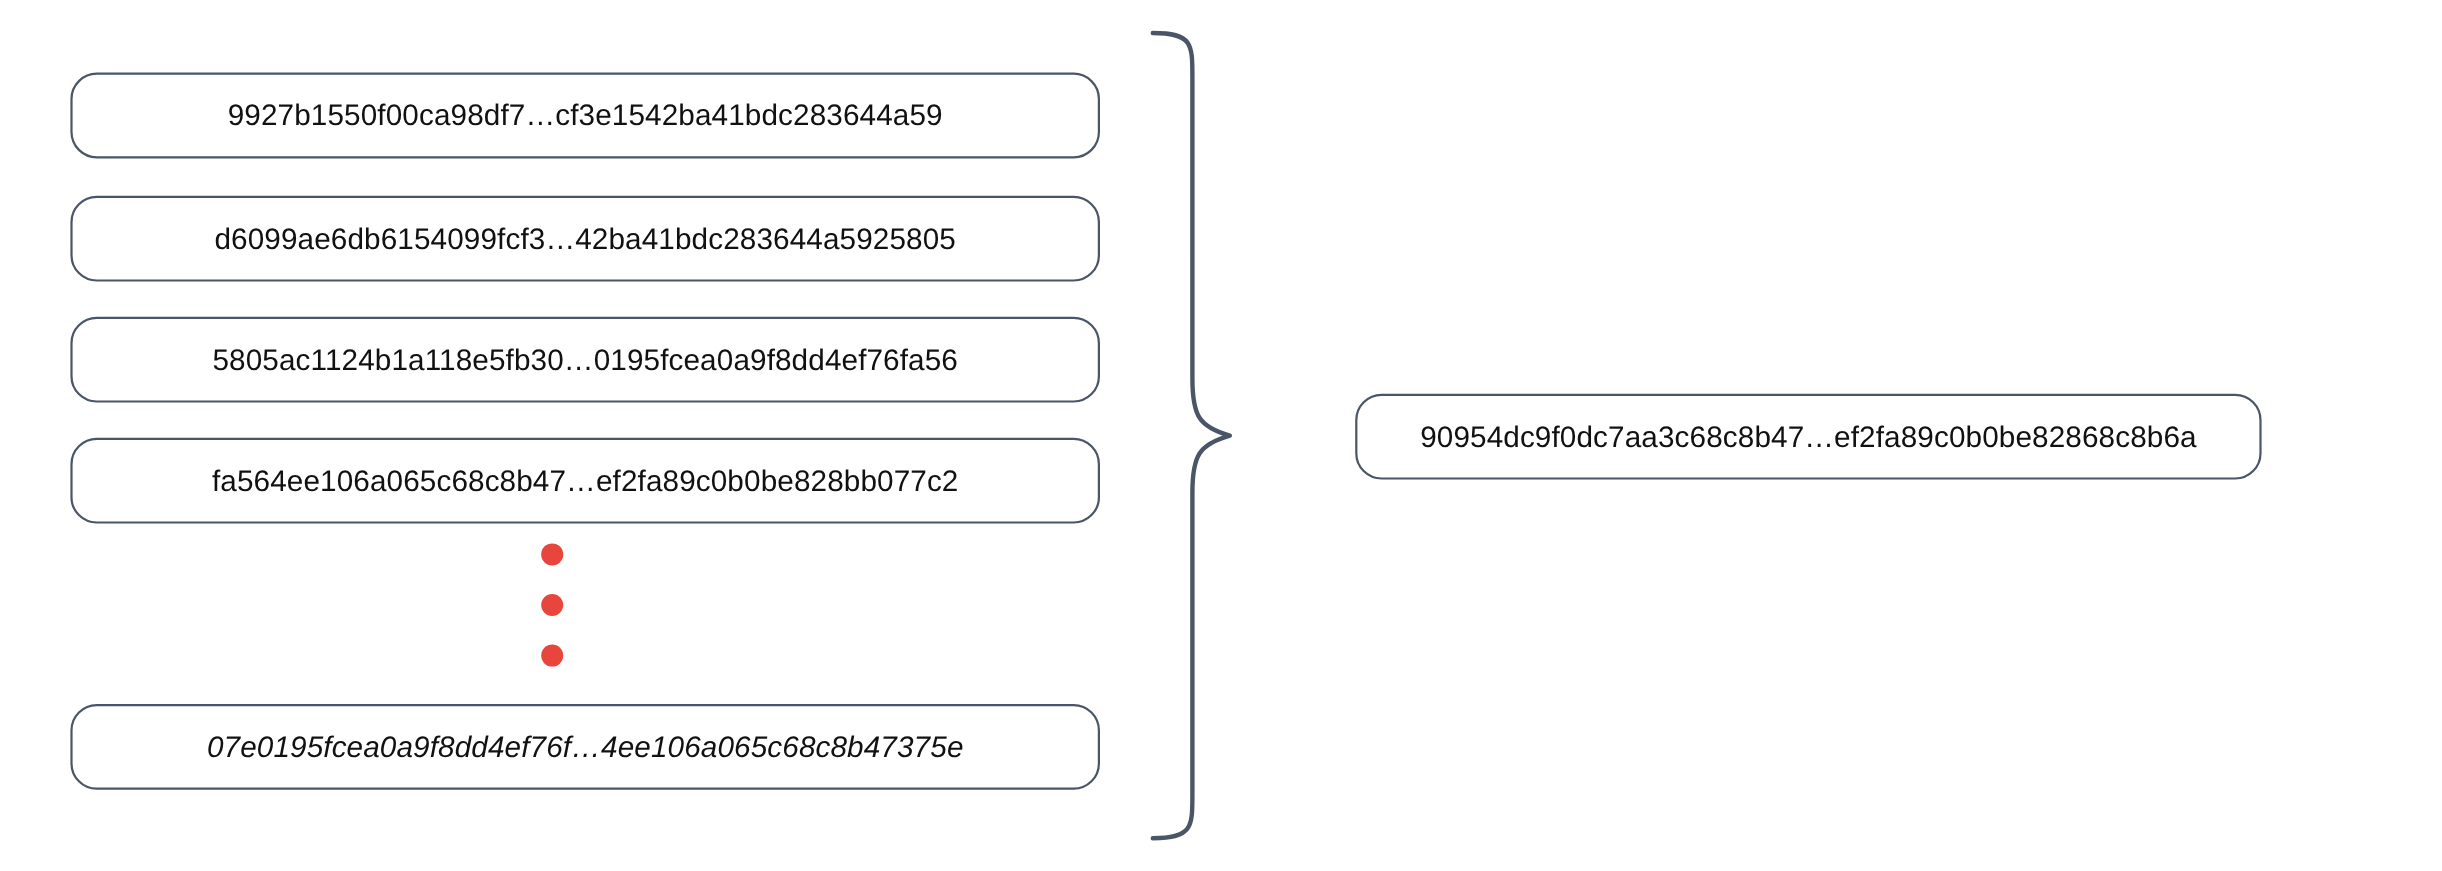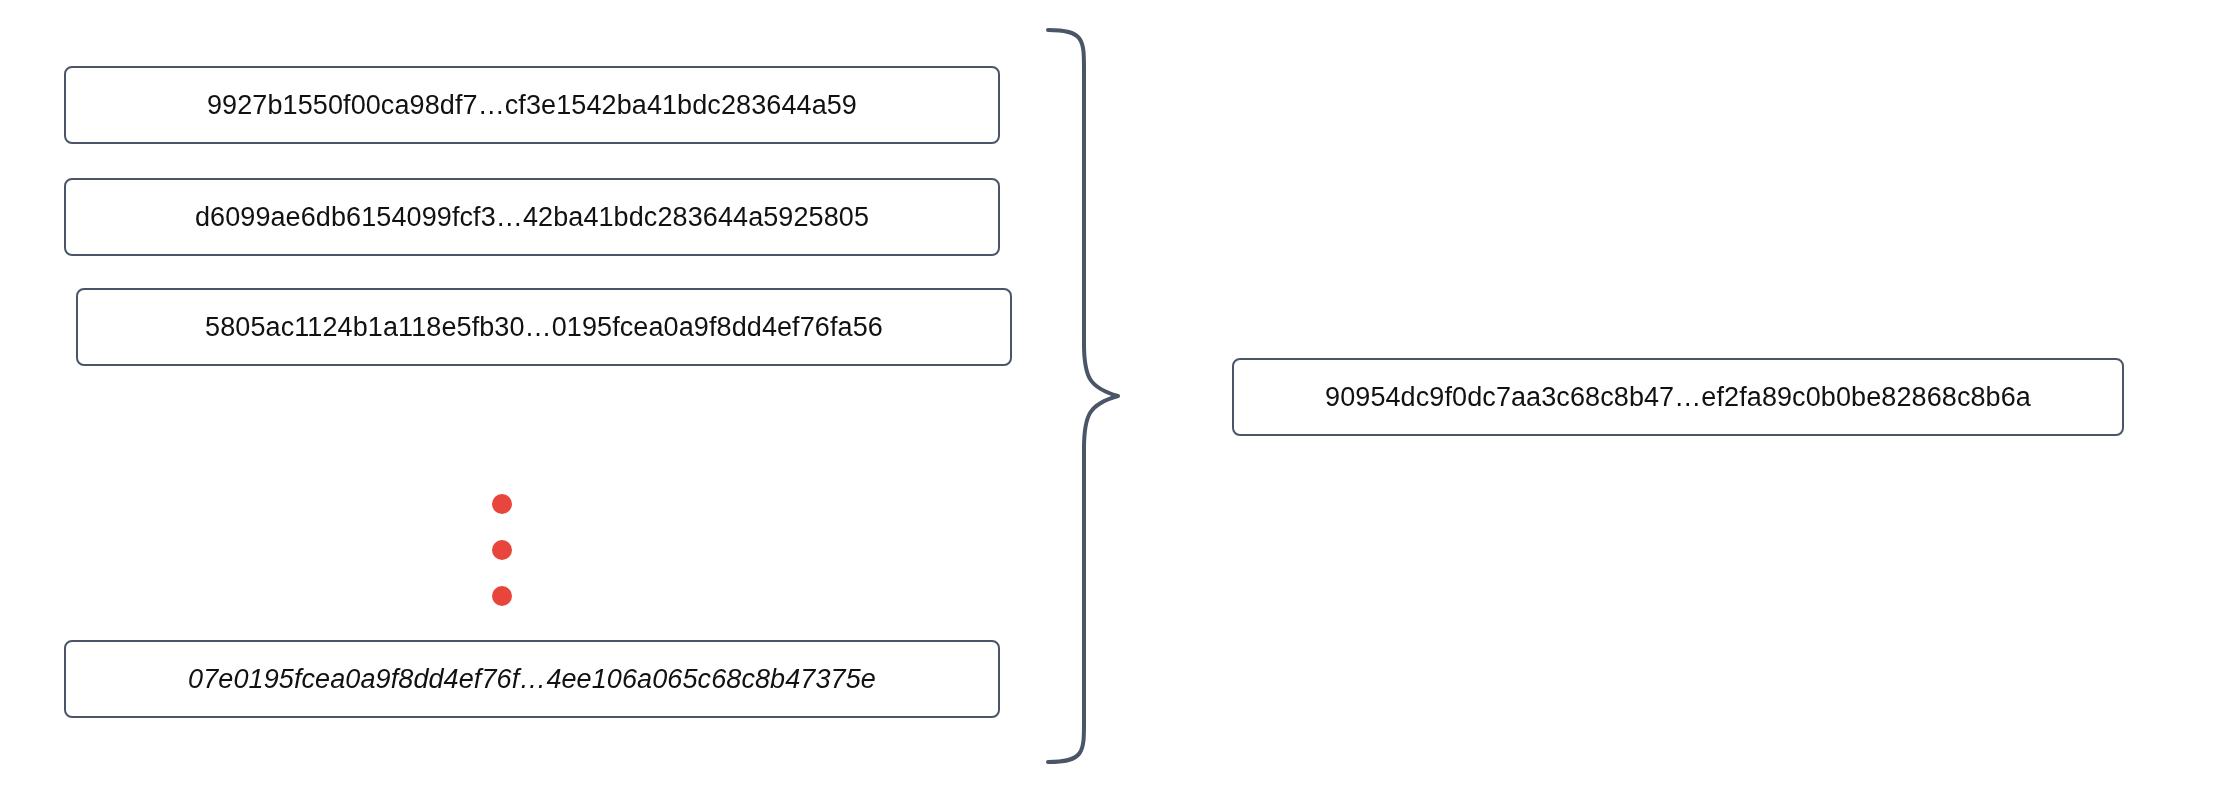--- a/index.html
+++ b/index.html
@@ -21,40 +21,40 @@
 
   
   .hash-box {
     position: absolute;
     box-sizing: border-box;
     display: flex;
     align-items: center;
     justify-content: center;
     background: #ffffff;
     border: 2px solid #4a5568;
-    border-radius: 8px;
+    border-radius: 24px;
   }
   .hash-text {
     font-family: "Liberation Sans", sans-serif;
     font-size: 27px;
     letter-spacing: 0.1px;
     color: #111111;
     white-space: nowrap;
     line-height: 1;
   }
 
   
   .input-box {
     left: 64px;
     width: 936px;
     height: 78px;
   }
   #input-0 { top: 66px; }
   #input-1 { top: 178px; justify-content: center; }
-  #input-2 { top: 288px; margin-left: 12px; }
+  #input-2 { top: 288px; }
   #input-3 { top: 398px; }
   #input-4 { top: 640px; font-style: italic; }
 
   
   .dots-group {
     position: absolute;
     left: 492px;
     top: 494px;
     width: 80px;
     height: 120px;
@@ -78,41 +78,44 @@
     top: 26px;
     width: 100px;
     height: 740px;
   }
   .brace svg { display: block; }
 
   
   #output-box {
     left: 1232px;
     top: 358px;
-    width: 892px;
+    width: 824px;
     height: 78px;
   }
 </style>
 </head>
 <body>
 
 <div id="canvas">
 
   <div class="hash-box input-box" id="input-0">
     <span class="hash-text">9927b1550f00ca98df7…cf3e1542ba41bdc283644a59</span>
   </div>
 
   <div class="hash-box input-box" id="input-1">
     <span class="hash-text">d6099ae6db6154099fcf3…42ba41bdc283644a5925805</span>
   </div>
 
   <div class="hash-box input-box" id="input-2">
     <span class="hash-text">5805ac1124b1a118e5fb30…0195fcea0a9f8dd4ef76fa56</span>
   </div>
 
+  <div class="hash-box input-box" id="input-3">
+    <span class="hash-text">fa564ee106a065c68c8b47…ef2fa89c0b0be828bb077c2</span>
+  </div>
 
   <div class="dots-group">
     <span class="dot" id="dot-0"></span>
     <span class="dot" id="dot-1"></span>
     <span class="dot" id="dot-2"></span>
   </div>
 
   <div class="hash-box input-box" id="input-4">
     <span class="hash-text">07e0195fcea0a9f8dd4ef76f…4ee106a065c68c8b47375e</span>
   </div>

